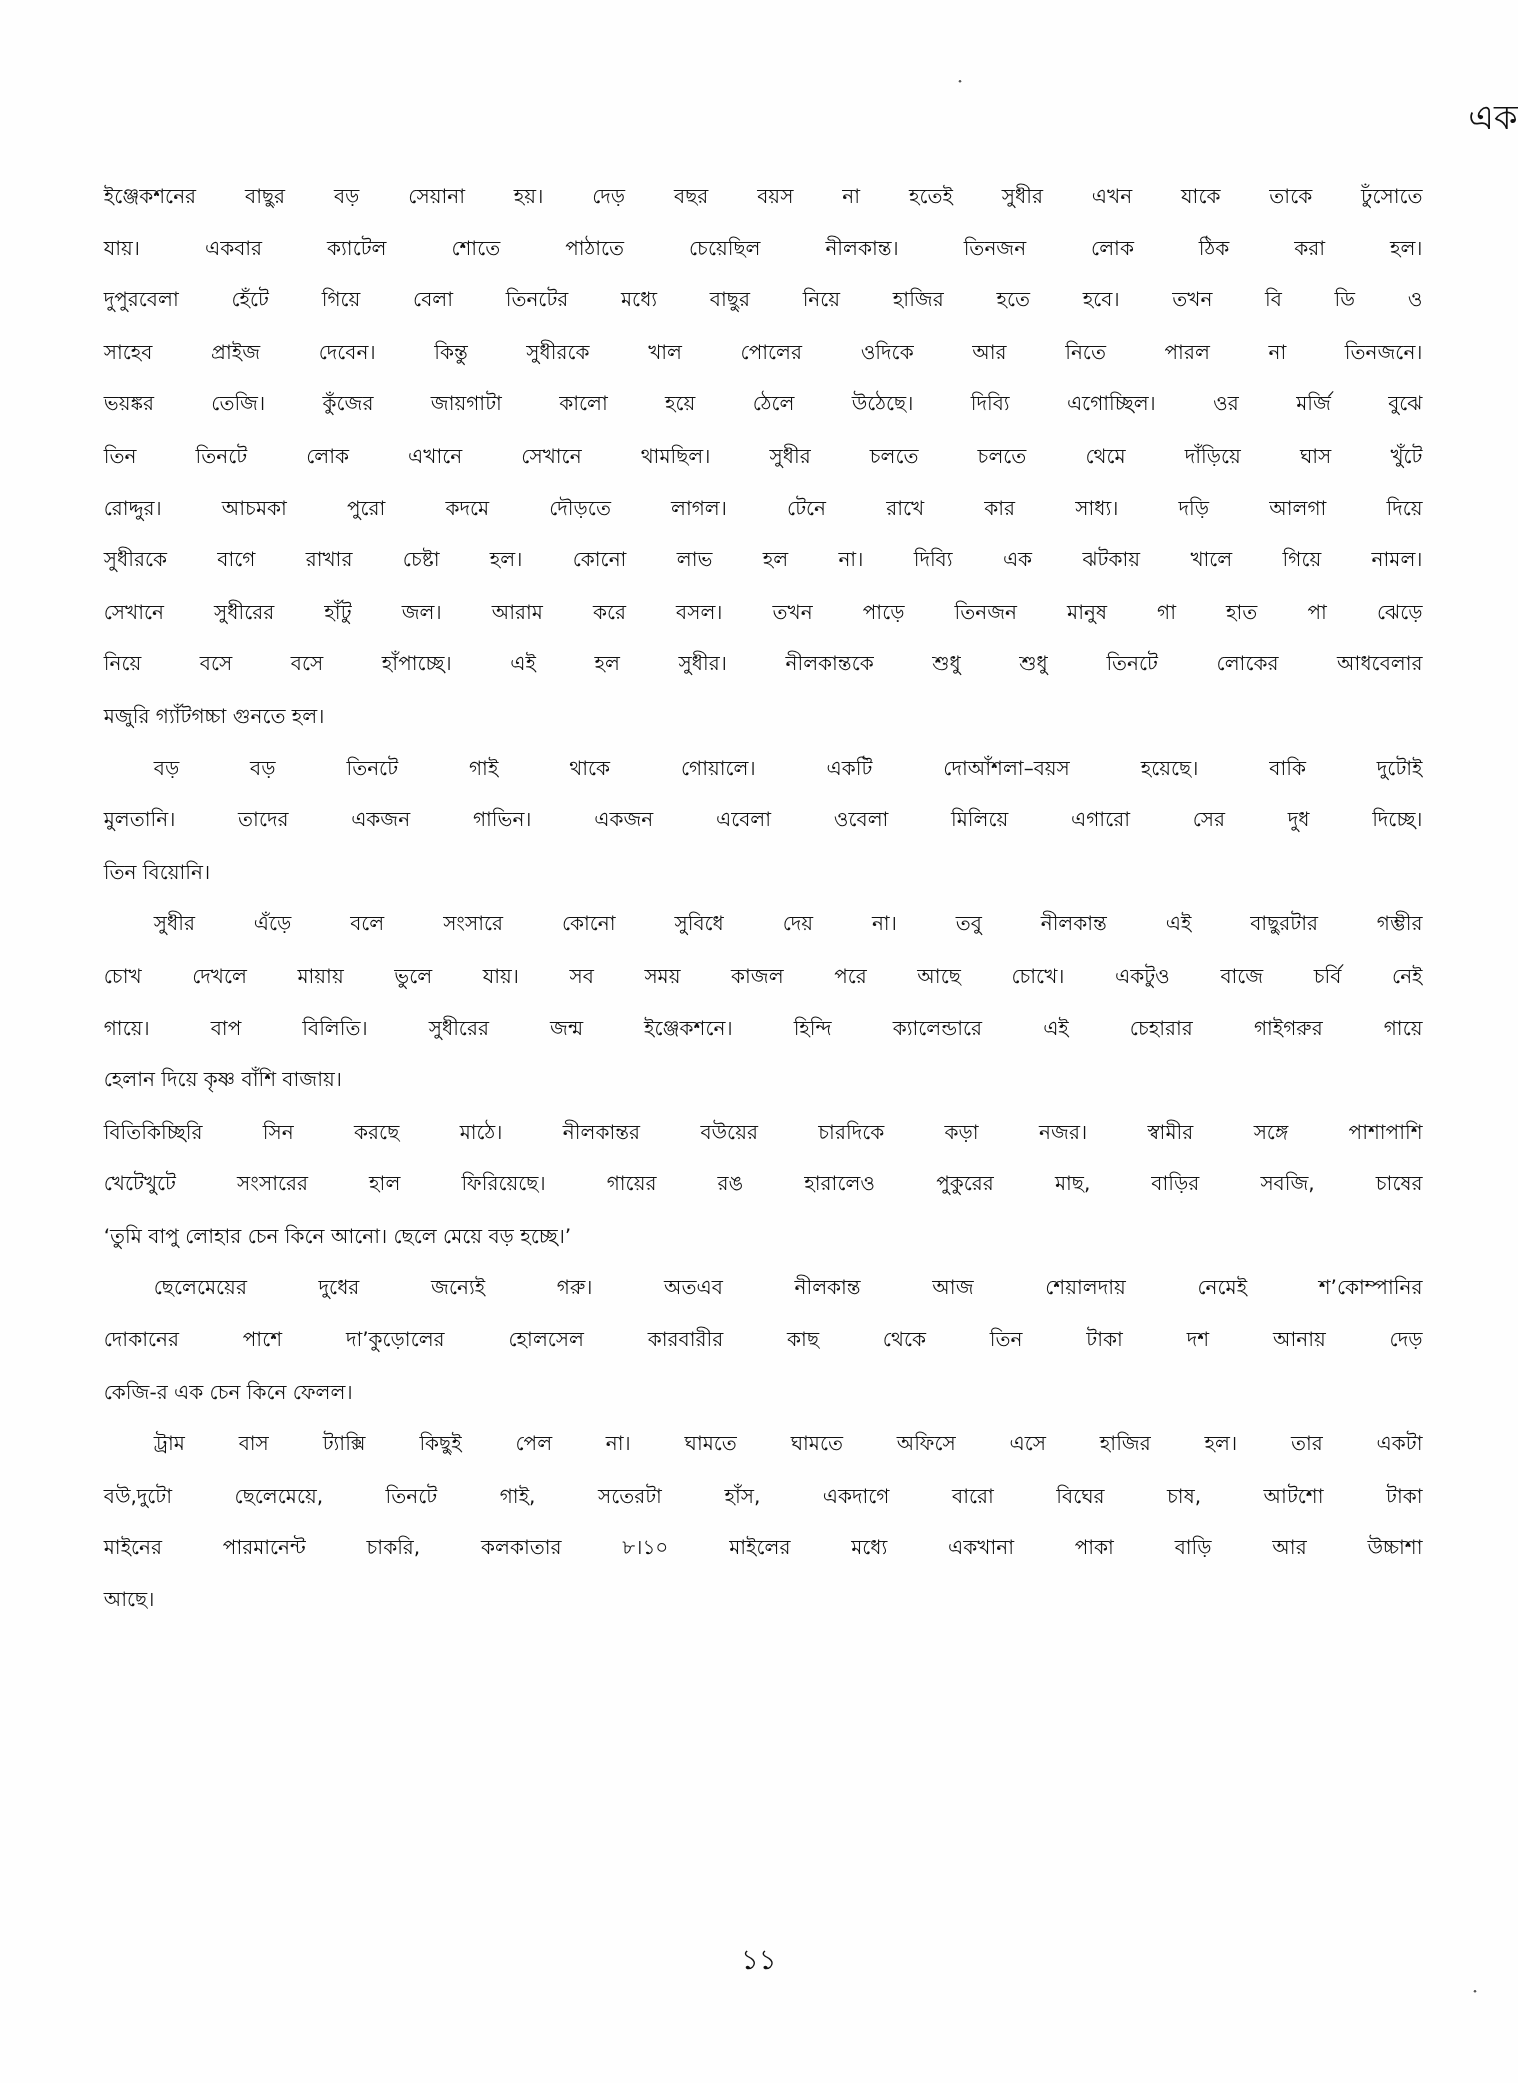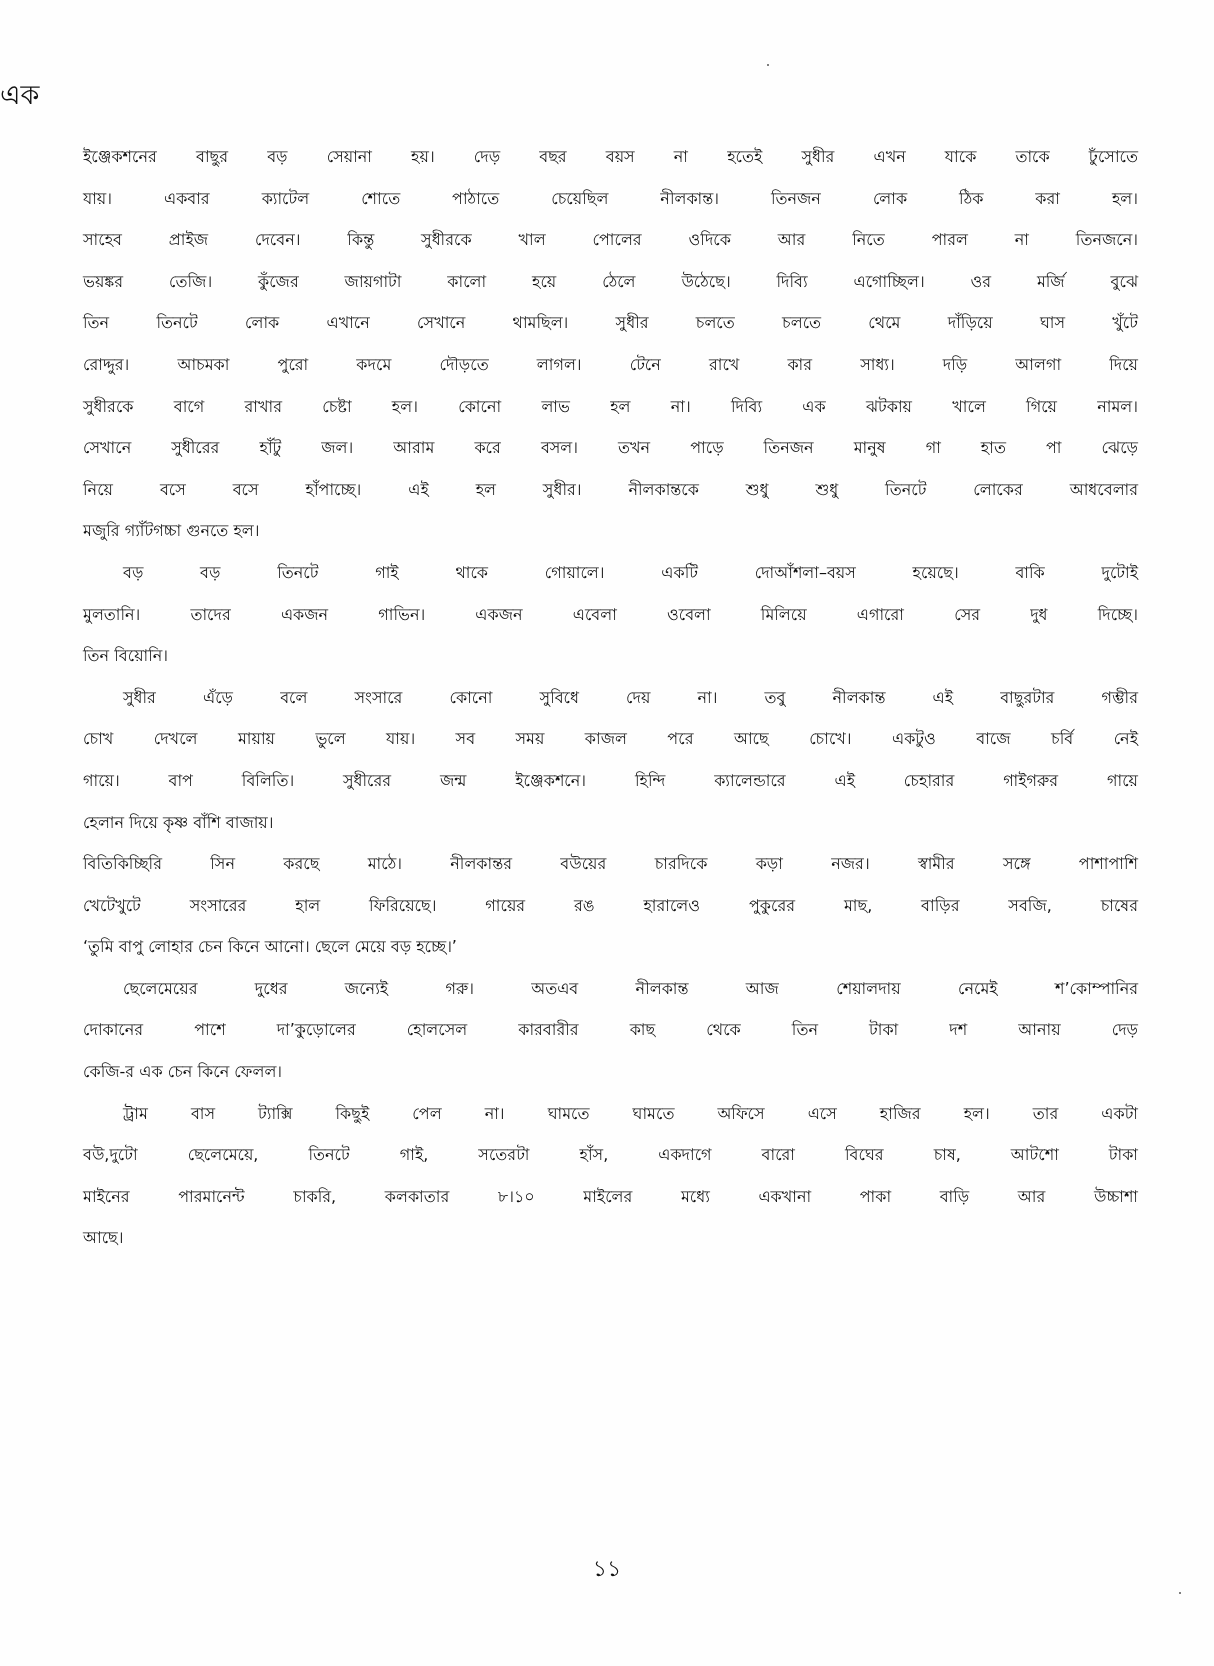--- a/index.html
+++ b/index.html
@@ -20,21 +20,21 @@
     left: 0; top: 0;
     width: 1214px;
     height: 1666px;
     background: #fefefe;
   }
   .chapter-title {
     position: absolute;
     top: 78px;
     left: 0;
     width: 1214px;
-    text-align: left;
+    text-align: right;
     font-size: 27px;
     line-height: 34px;
   }
   .body-text {
     position: absolute;
     top: 136px;
     left: 83px;
     width: 1055px;
   }
   .para {
@@ -80,20 +80,21 @@
   <span class="speck" style="left:767px;top:64px;"></span>
   <span class="speck" style="left:1179px;top:1592px;"></span>
 
   <div class="chapter-title">এক</div>
 
   <div class="body-text">
 
     <p class="para">
       <span class="line">ইঞ্জেকশনের বাছুর বড় সেয়ানা হয়। দেড় বছর বয়স না হতেই সুধীর এখন যাকে তাকে ঢুঁসোতে</span>
       <span class="line">যায়। একবার ক্যাটেল শোতে পাঠাতে চেয়েছিল নীলকান্ত। তিনজন লোক ঠিক করা হল।</span>
+      <span class="line">দুপুরবেলা হেঁটে গিয়ে বেলা তিনটের মধ্যে বাছুর নিয়ে হাজির হতে হবে। তখন বি ডি ও</span>
       <span class="line">সাহেব প্রাইজ দেবেন। কিন্তু সুধীরকে খাল পোলের ওদিকে আর নিতে পারল না তিনজনে।</span>
       <span class="line">ভয়ঙ্কর তেজি। কুঁজের জায়গাটা কালো হয়ে ঠেলে উঠেছে। দিব্যি এগোচ্ছিল। ওর মর্জি বুঝে</span>
       <span class="line">তিন তিনটে লোক এখানে সেখানে থামছিল। সুধীর চলতে চলতে থেমে দাঁড়িয়ে ঘাস খুঁটে</span>
       <span class="line">রোদ্দুর। আচমকা পুরো কদমে দৌড়তে লাগল। টেনে রাখে কার সাধ্য। দড়ি আলগা দিয়ে</span>
       <span class="line">সুধীরকে বাগে রাখার চেষ্টা হল। কোনো লাভ হল না। দিব্যি এক ঝটকায় খালে গিয়ে নামল।</span>
       <span class="line">সেখানে সুধীরের হাঁটু জল। আরাম করে বসল। তখন পাড়ে তিনজন মানুষ গা হাত পা ঝেড়ে</span>
       <span class="line">নিয়ে বসে বসে হাঁপাচ্ছে। এই হল সুধীর। নীলকান্তকে শুধু শুধু তিনটে লোকের আধবেলার</span>
       <span class="line last">মজুরি গ্যাঁটগচ্চা গুনতে হল।</span>
     </p>
 

